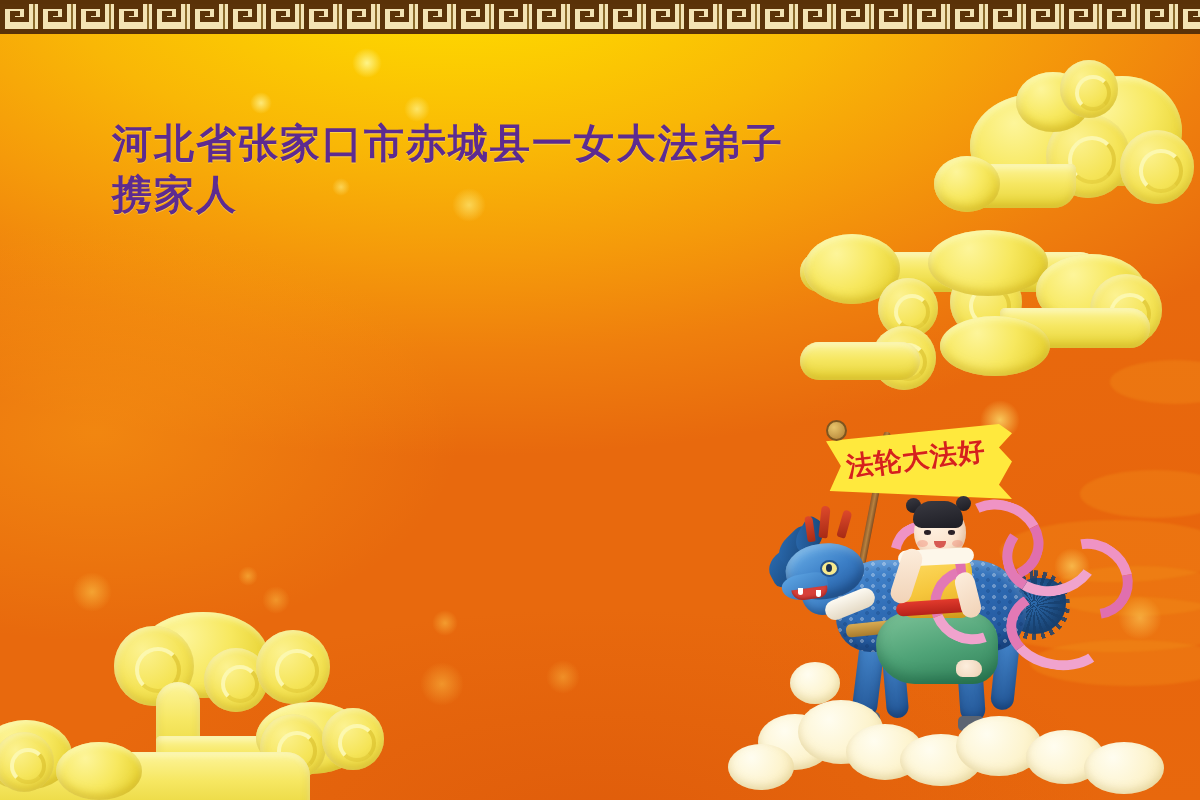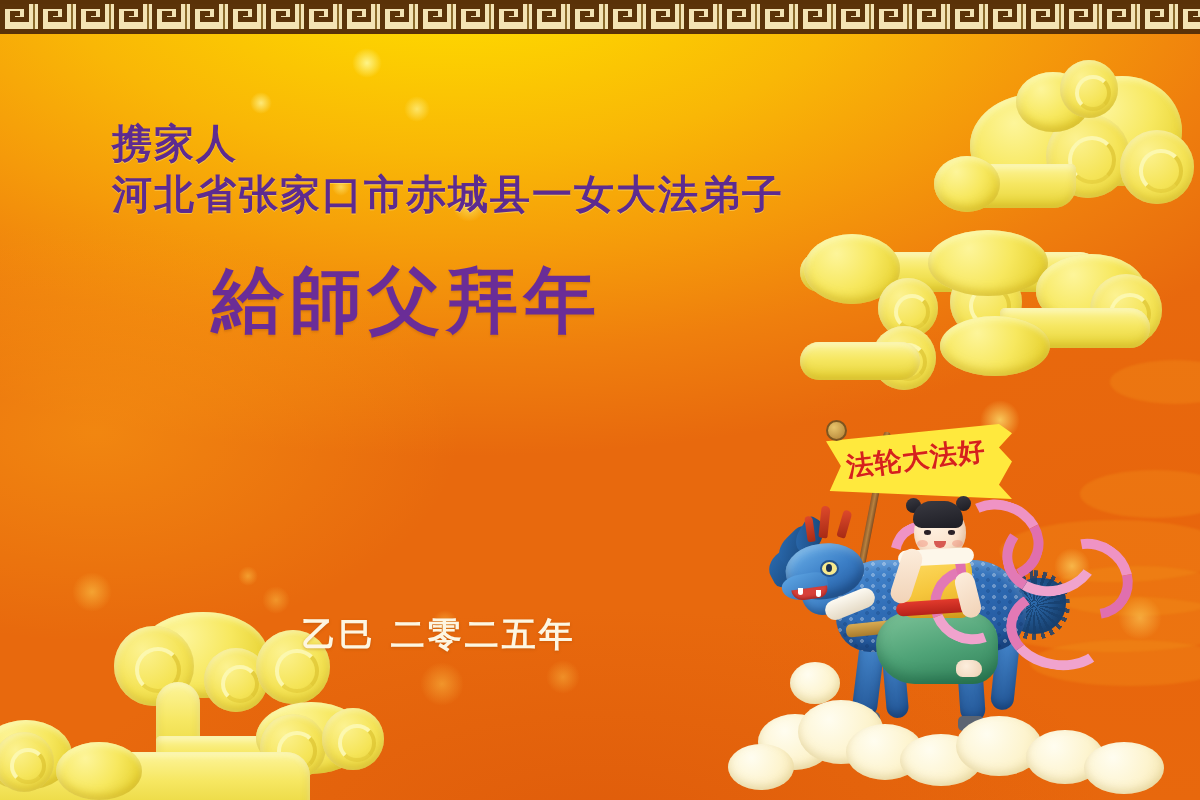--- a/index.html
+++ b/index.html
@@ -602,29 +602,27 @@
   </div>
 
   <div class="cloudgrp" style="left:-20px;top:700px;width:340px;height:120px;">
     <div class="band" style="left:0px;top:52px;width:330px;height:64px;border-radius:24px 24px 0 0;"></div>
     <div class="lobe" style="left:0px;top:20px;width:92px;height:70px;"></div>
     <div class="swirl" style="left:14px;top:32px;width:60px;height:60px;"></div>
     <div class="lobe" style="left:76px;top:42px;width:86px;height:58px;"></div>
   </div>
 
   <div class="sender">
+    <div>河北省张家口市赤城县一女大法弟子</div>
     <div>携家人</div>
-    <div>河北省张家口市赤城县一女大法弟子</div>
   </div>
 
   <div class="greeting">
-    <div class="l1">給師父拜年</div>
-  </div>
-
-  <div class="datestamp">乙巳  二零二五年</div>
+  </div>
+
 
   <div class="pole"></div>
   <div class="pole-knob"></div>
   <div class="pennant"></div>
   <div class="pennant-text">法轮大法好</div>
 
   <div class="mane" style="left:768px;top:548px;width:46px;height:34px;transform:rotate(-28deg);"></div>
   <div class="mane" style="left:776px;top:534px;width:40px;height:26px;transform:rotate(-44deg);"></div>
   <div class="mane" style="left:792px;top:524px;width:36px;height:24px;transform:rotate(-58deg);"></div>
   <div class="horn" style="left:820px;top:506px;width:9px;height:32px;transform:rotate(6deg);"></div>

